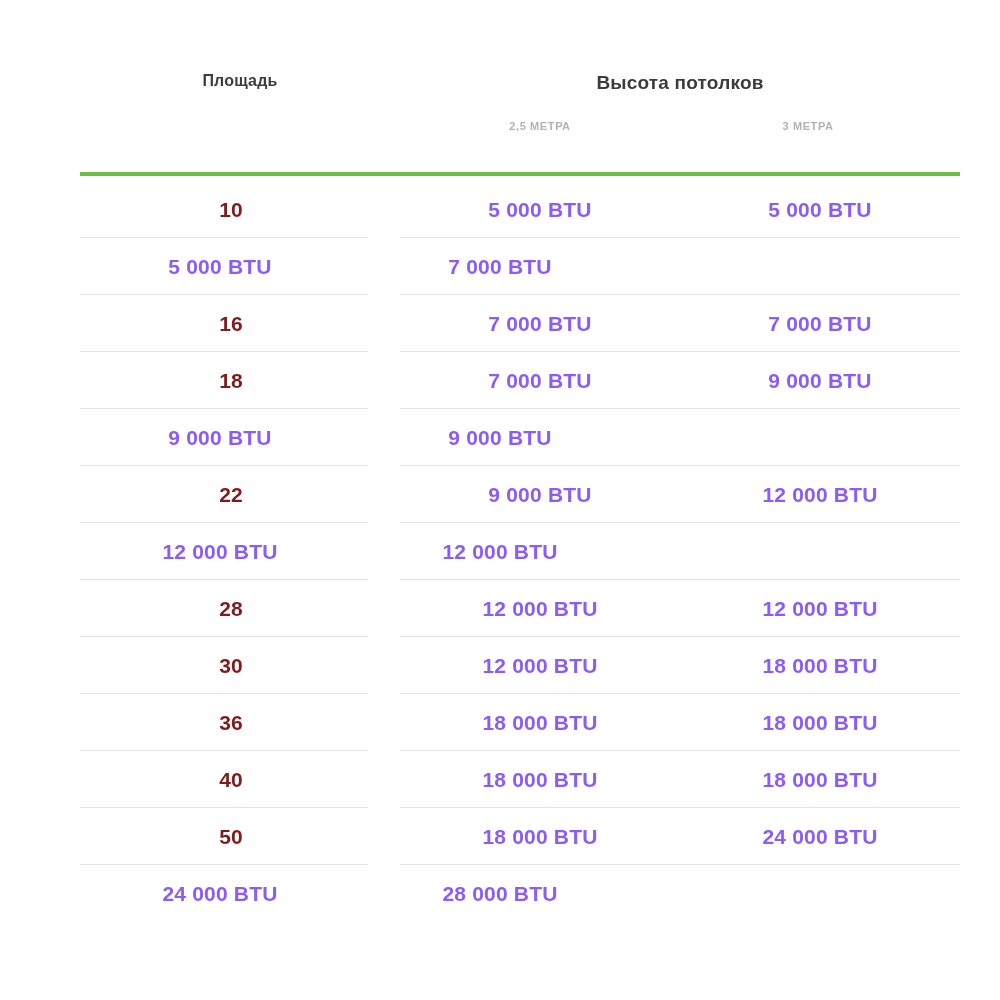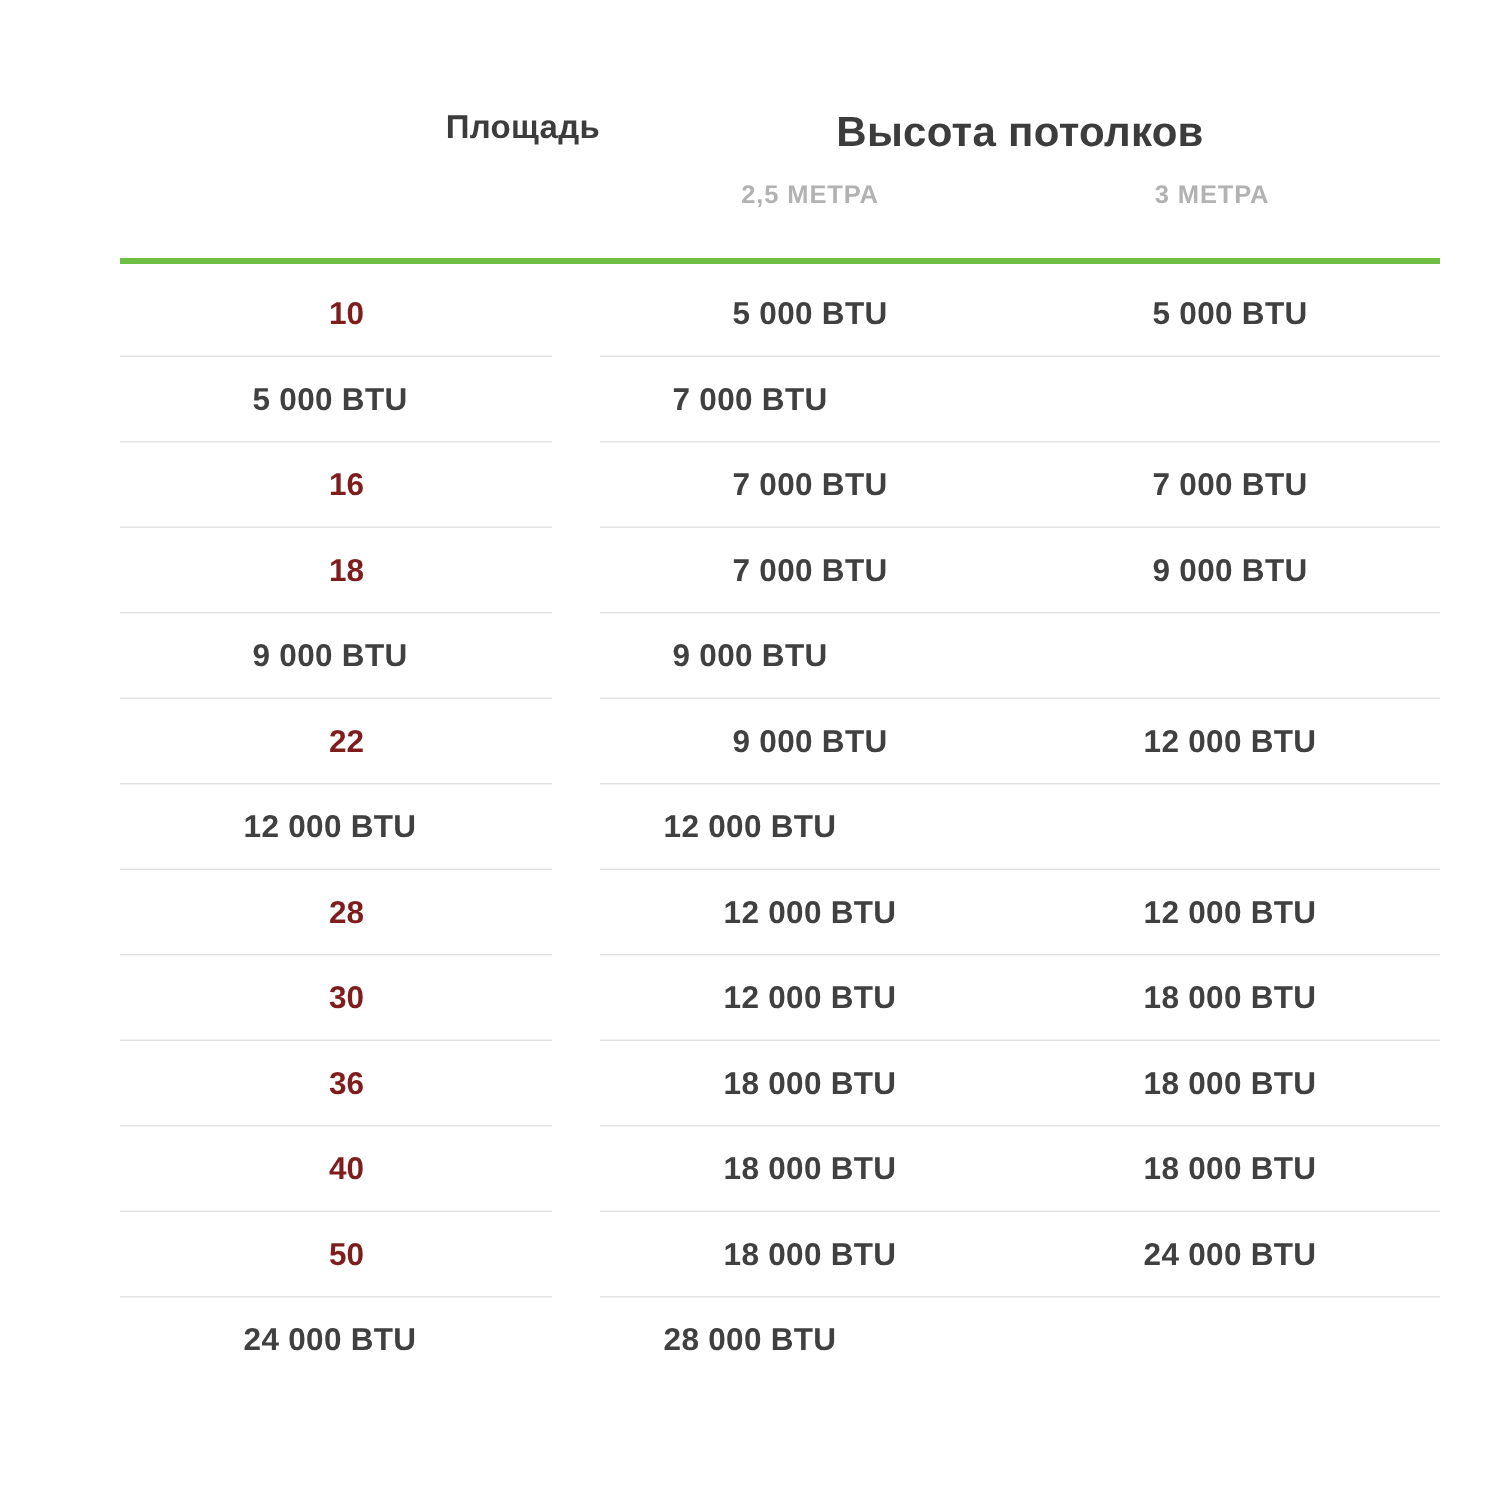--- a/index.html
+++ b/index.html
@@ -31,42 +31,42 @@
   
   .thead {
     position: relative;
     height: 115px;
   }
   .h-area {
     position: absolute;
     left: 0;
     top: 10px;
     width: 320px;
-    text-align: right;
-    font-size: 22px;
+    text-align: center;
+    font-size: 16px;
     font-weight: bold;
     color: #3c3c3c;
     line-height: 1.35;
     letter-spacing: 0.2px;
   }
   .h-ceiling {
     position: absolute;
     left: 320px;
     top: 12px;
     width: 560px;
     text-align: center;
-    font-size: 28px;
+    font-size: 19px;
     font-weight: bold;
     color: #3c3c3c;
     letter-spacing: 0.2px;
   }
   .h-sub {
     position: absolute;
     top: 60px;
-    font-size: 17px;
+    font-size: 11px;
     font-weight: bold;
     color: #b2b2b2;
     letter-spacing: 0.6px;
     text-align: center;
   }
   .h-sub.s1 { left: 320px; width: 280px; }
   .h-sub.s2 { left: 588px; width: 280px; }
 
   .green-rule {
     position: absolute;
@@ -114,21 +114,21 @@
     font-weight: bold;
     color: #7f1d1d;
     padding-right: 18px;
     box-sizing: border-box;
   }
   .c-val {
     width: 280px;
     text-align: center;
     font-size: 21px;
     font-weight: bold;
-    color: #404040;
+    color: #8b5cf6;
     letter-spacing: 0.2px;
   }
 </style>
 </head>
 <body>
 
 <div class="sheet">
   <div class="table-wrap">
 
     <div class="thead">

